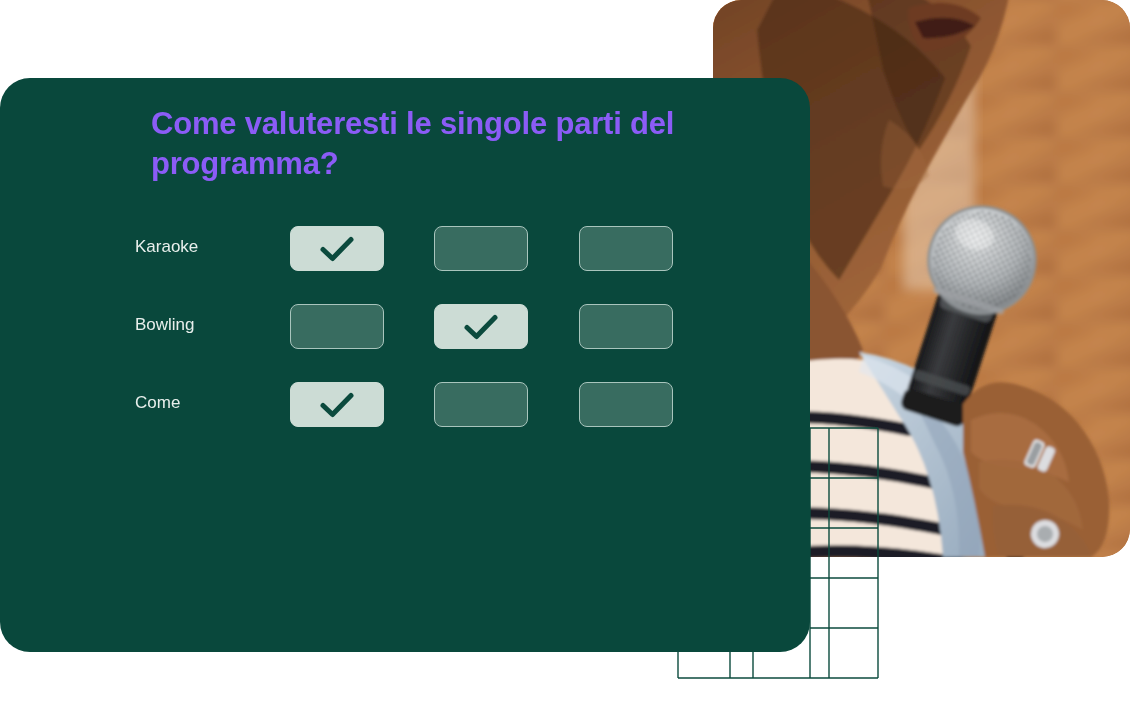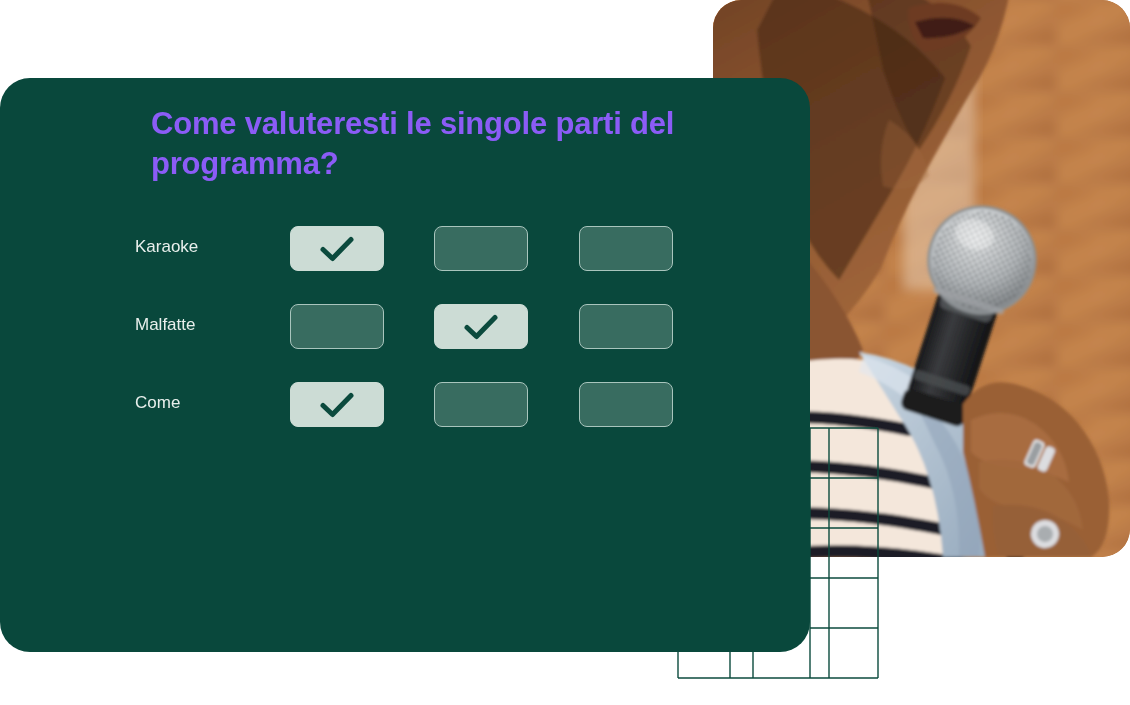--- a/index.html
+++ b/index.html
@@ -294,21 +294,21 @@
       </div>
       <div class="opt o1">
         
       </div>
       <div class="opt o2">
         
       </div>
     </div>
 
     <div class="matrix-row">
-      <div class="row-label">Malfatte</div>
+      <div class="row-label">Bowling</div>
       <div class="opt o0">
         
       </div>
       <div class="opt o1 selected">
         <span class="check">
           <svg width="34" height="26" viewBox="0 0 34 26">
               <path d="M3 13.5 L12.5 22.5 L31 3.5" fill="none" stroke="#0B4A3D" stroke-width="5" stroke-linecap="round" stroke-linejoin="round"></path>
             </svg>
         </span>
       </div>

